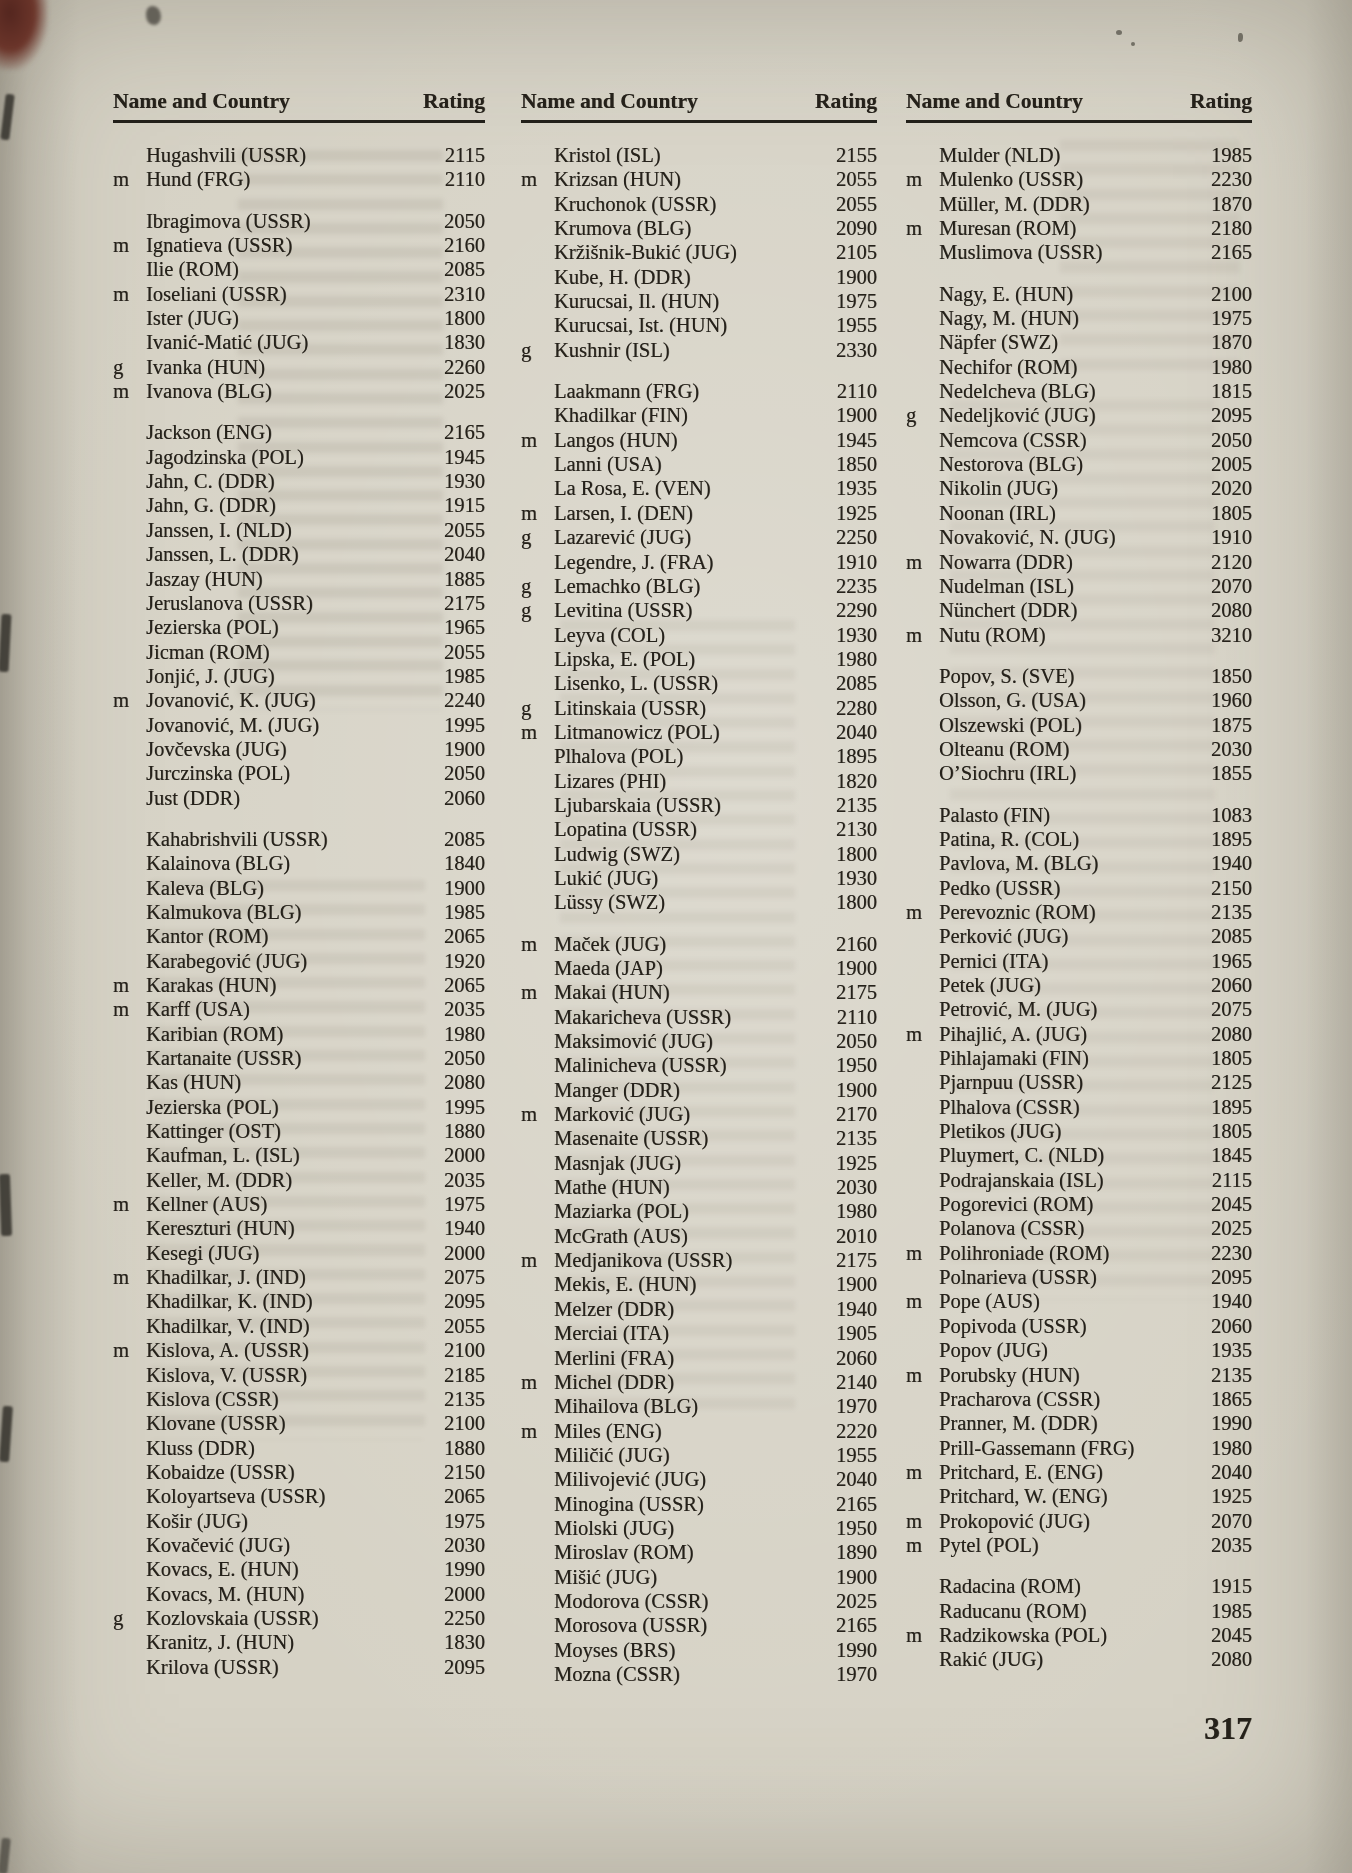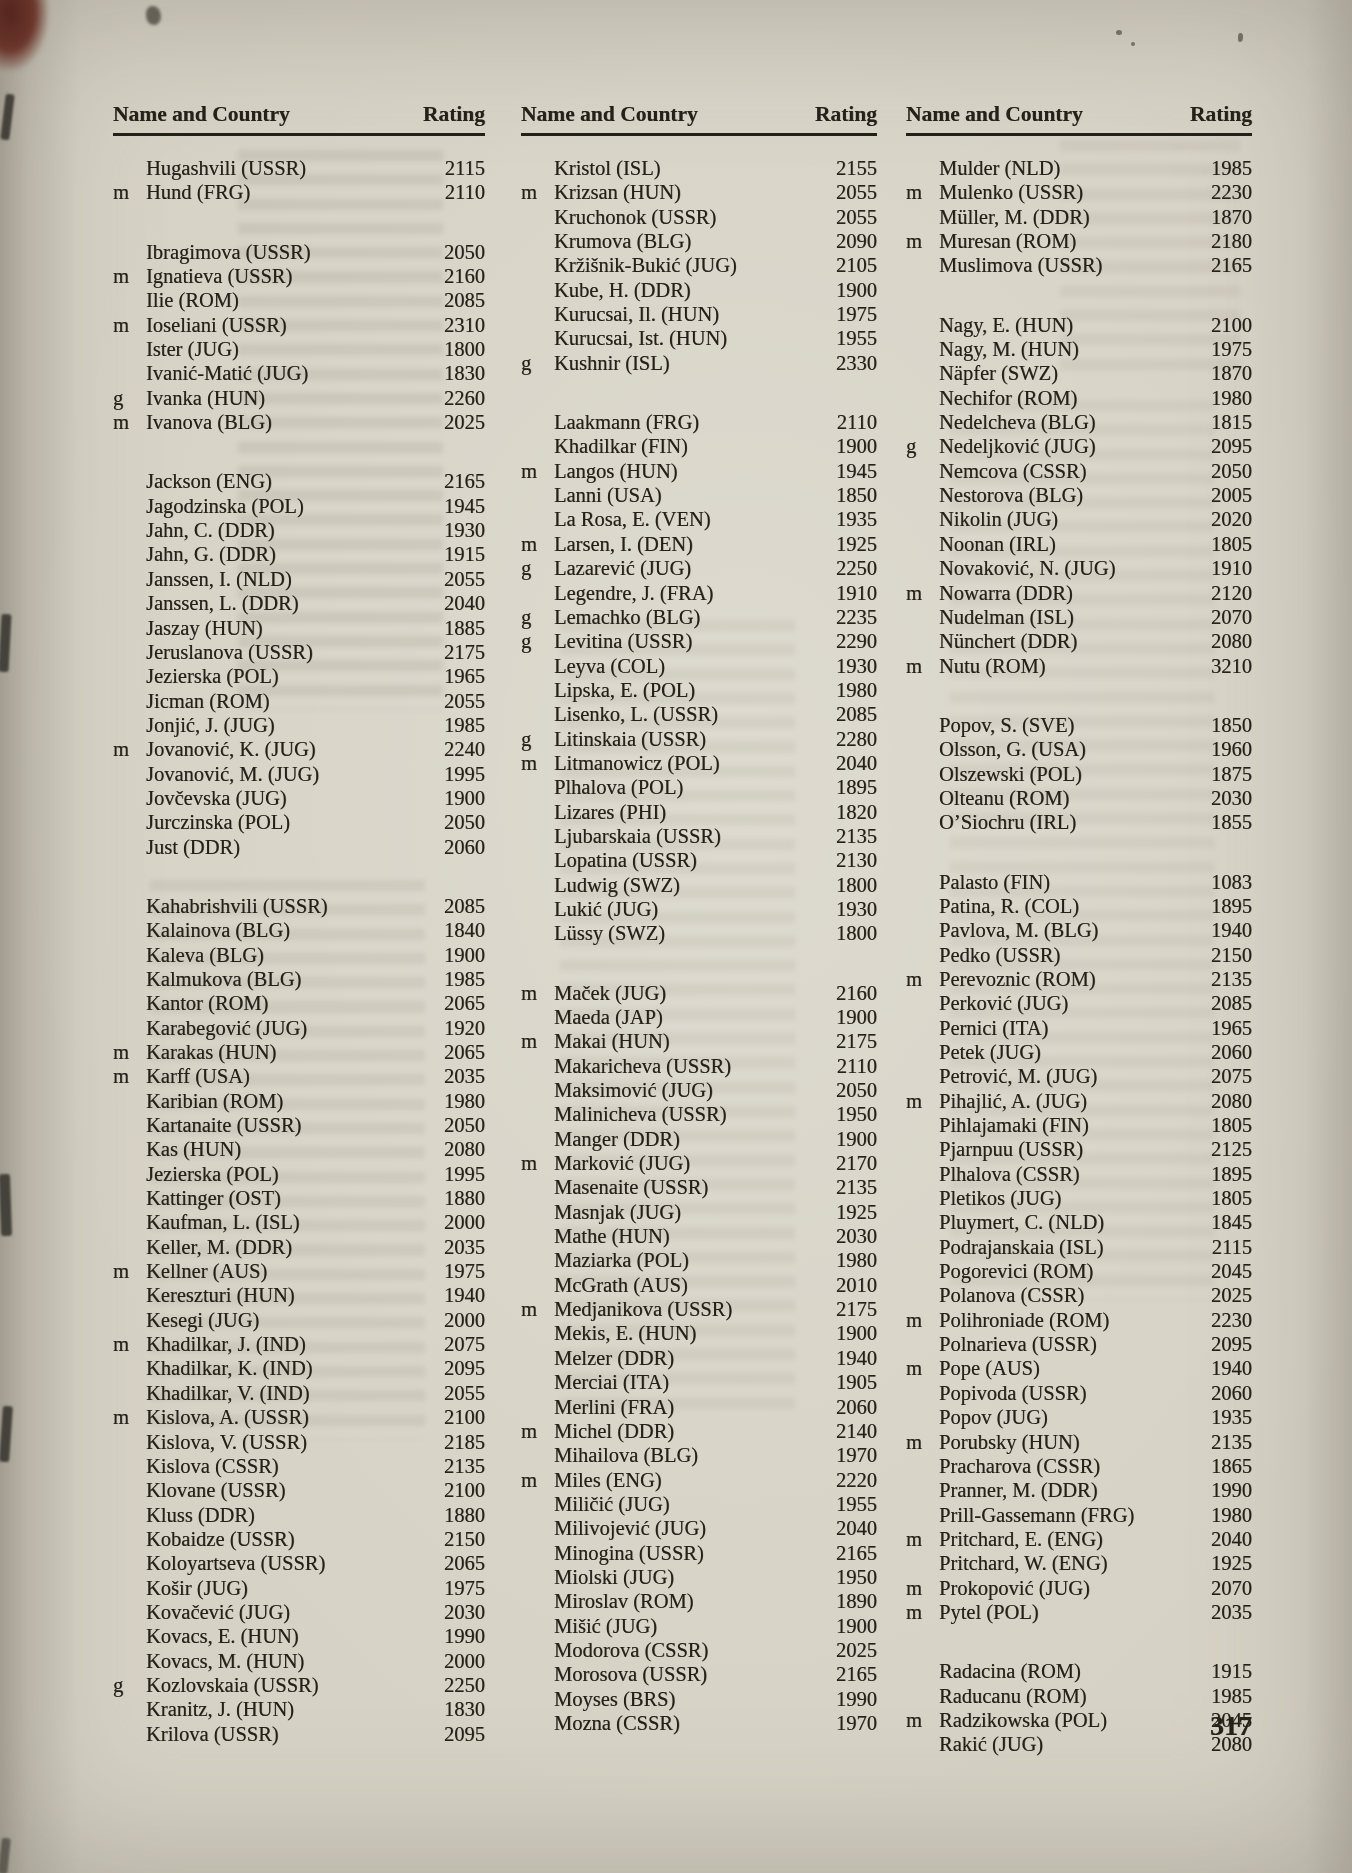--- a/index.html
+++ b/index.html
@@ -19,32 +19,31 @@
   }
   .col{position:absolute;top:88px;z-index:2;}
   #col1{left:113px;width:372px;}
   #col2{left:521px;width:356px;}
   #col3{left:906px;width:346px;}
   .colheader{
     display:flex;justify-content:space-between;align-items:baseline;
     font-weight:bold;font-size:21.5px;line-height:26px;
     padding-bottom:6px;border-bottom:3px solid #22201a;
     text-shadow:.4px .2px 0 rgba(38,33,26,.5);
-    margin-top:13px;
   }
   .rows{padding-top:20px;}
-  .group + .group{margin-top:35px;}
+  .group + .group{margin-top:17px;}
   .row{display:flex;line-height:24.35px;font-size:20.5px;
        text-shadow:.4px .2px 0 rgba(38,33,26,.5);}
   .marker{flex:0 0 33px;width:33px;}
   .pname{flex:1;white-space:nowrap;}
   .prating{flex:0 0 62px;text-align:right;}
   .pagenum{
     position:absolute;top:1710px;left:1132px;width:120px;
-    text-align:right;font-size:28px;font-weight:bold;z-index:2;
+    text-align:right;font-size:32px;font-weight:bold;z-index:2;
     text-shadow:.4px .2px 0 rgba(38,33,26,.5);
   }
   .art{position:absolute;pointer-events:none;z-index:1;}
   #blob-red{left:-8px;top:-10px;width:56px;height:80px;
     background:radial-gradient(ellipse at 32% 28%, #54261f 0%, #6b352a 46%, rgba(0,0,0,0) 74%);
     filter:blur(2px);}
   #speck-top{left:146px;top:6px;width:15px;height:19px;background:#45423b;
     border-radius:45% 60% 50% 55%;filter:blur(1.5px);opacity:.75;}
   .edge-dash{background:#34322c;filter:blur(1px);opacity:.85;border-radius:3px;}
   #dash1{left:3px;top:94px;width:9px;height:46px;transform:rotate(7deg);}

